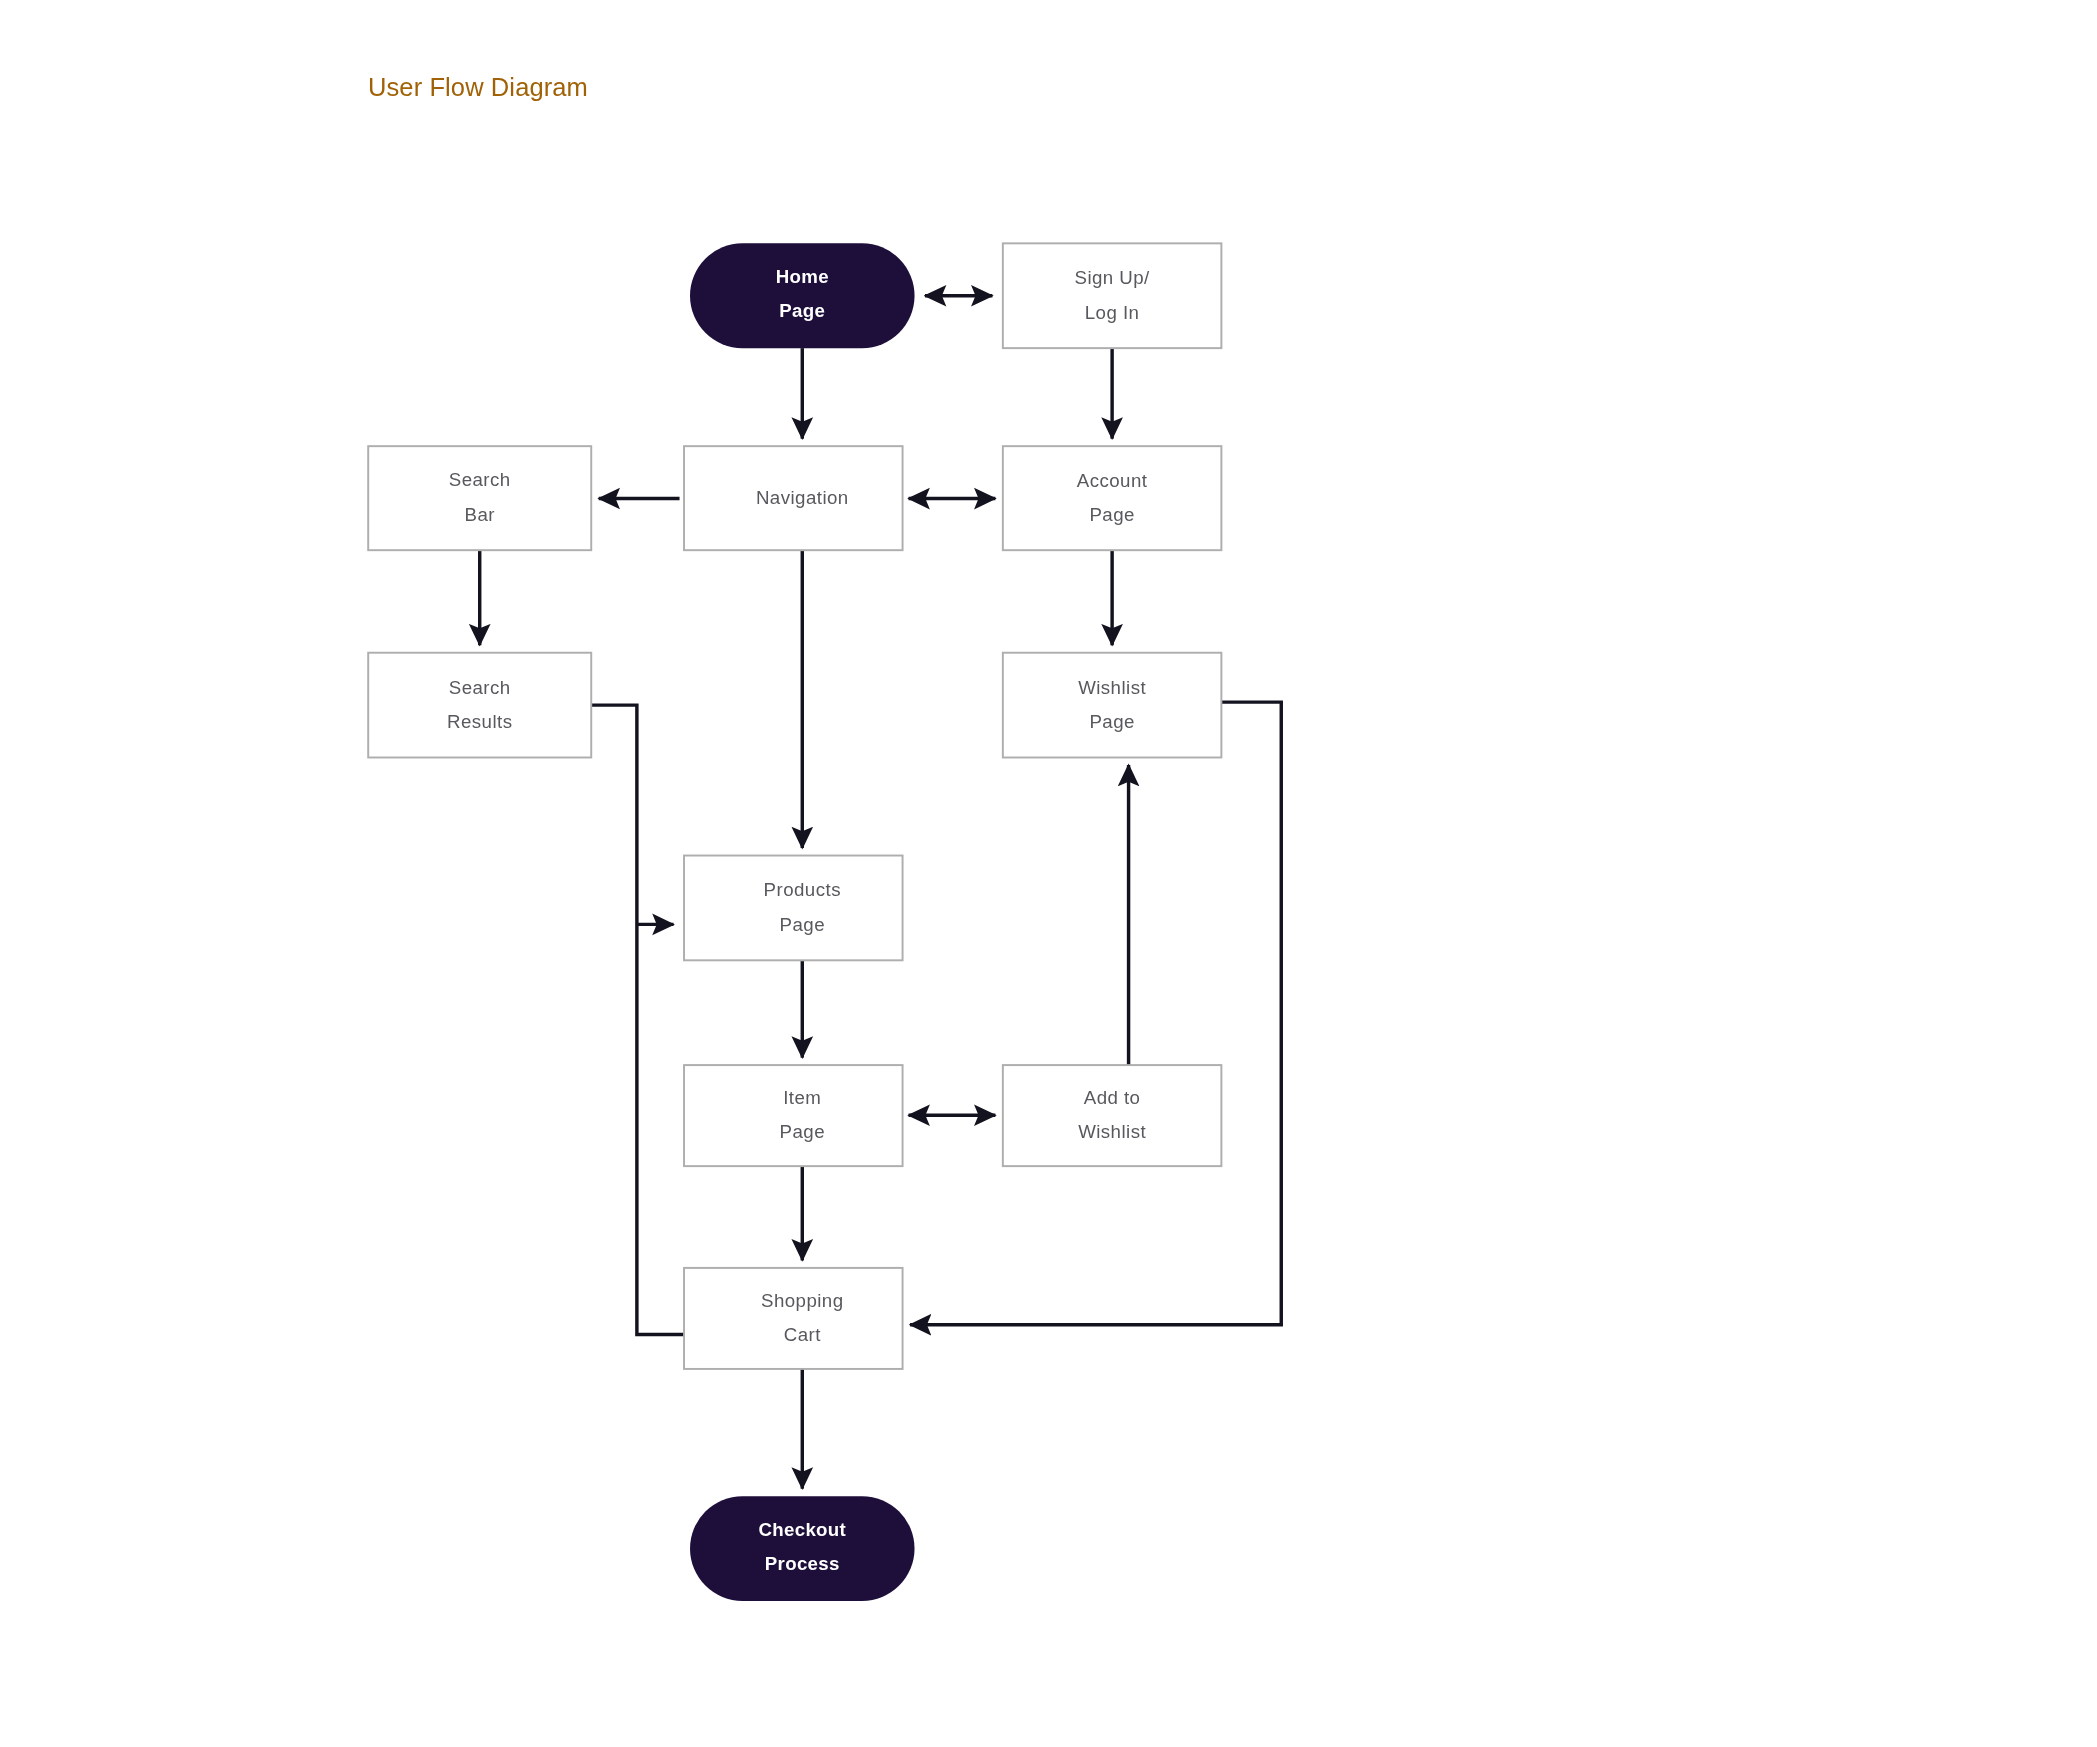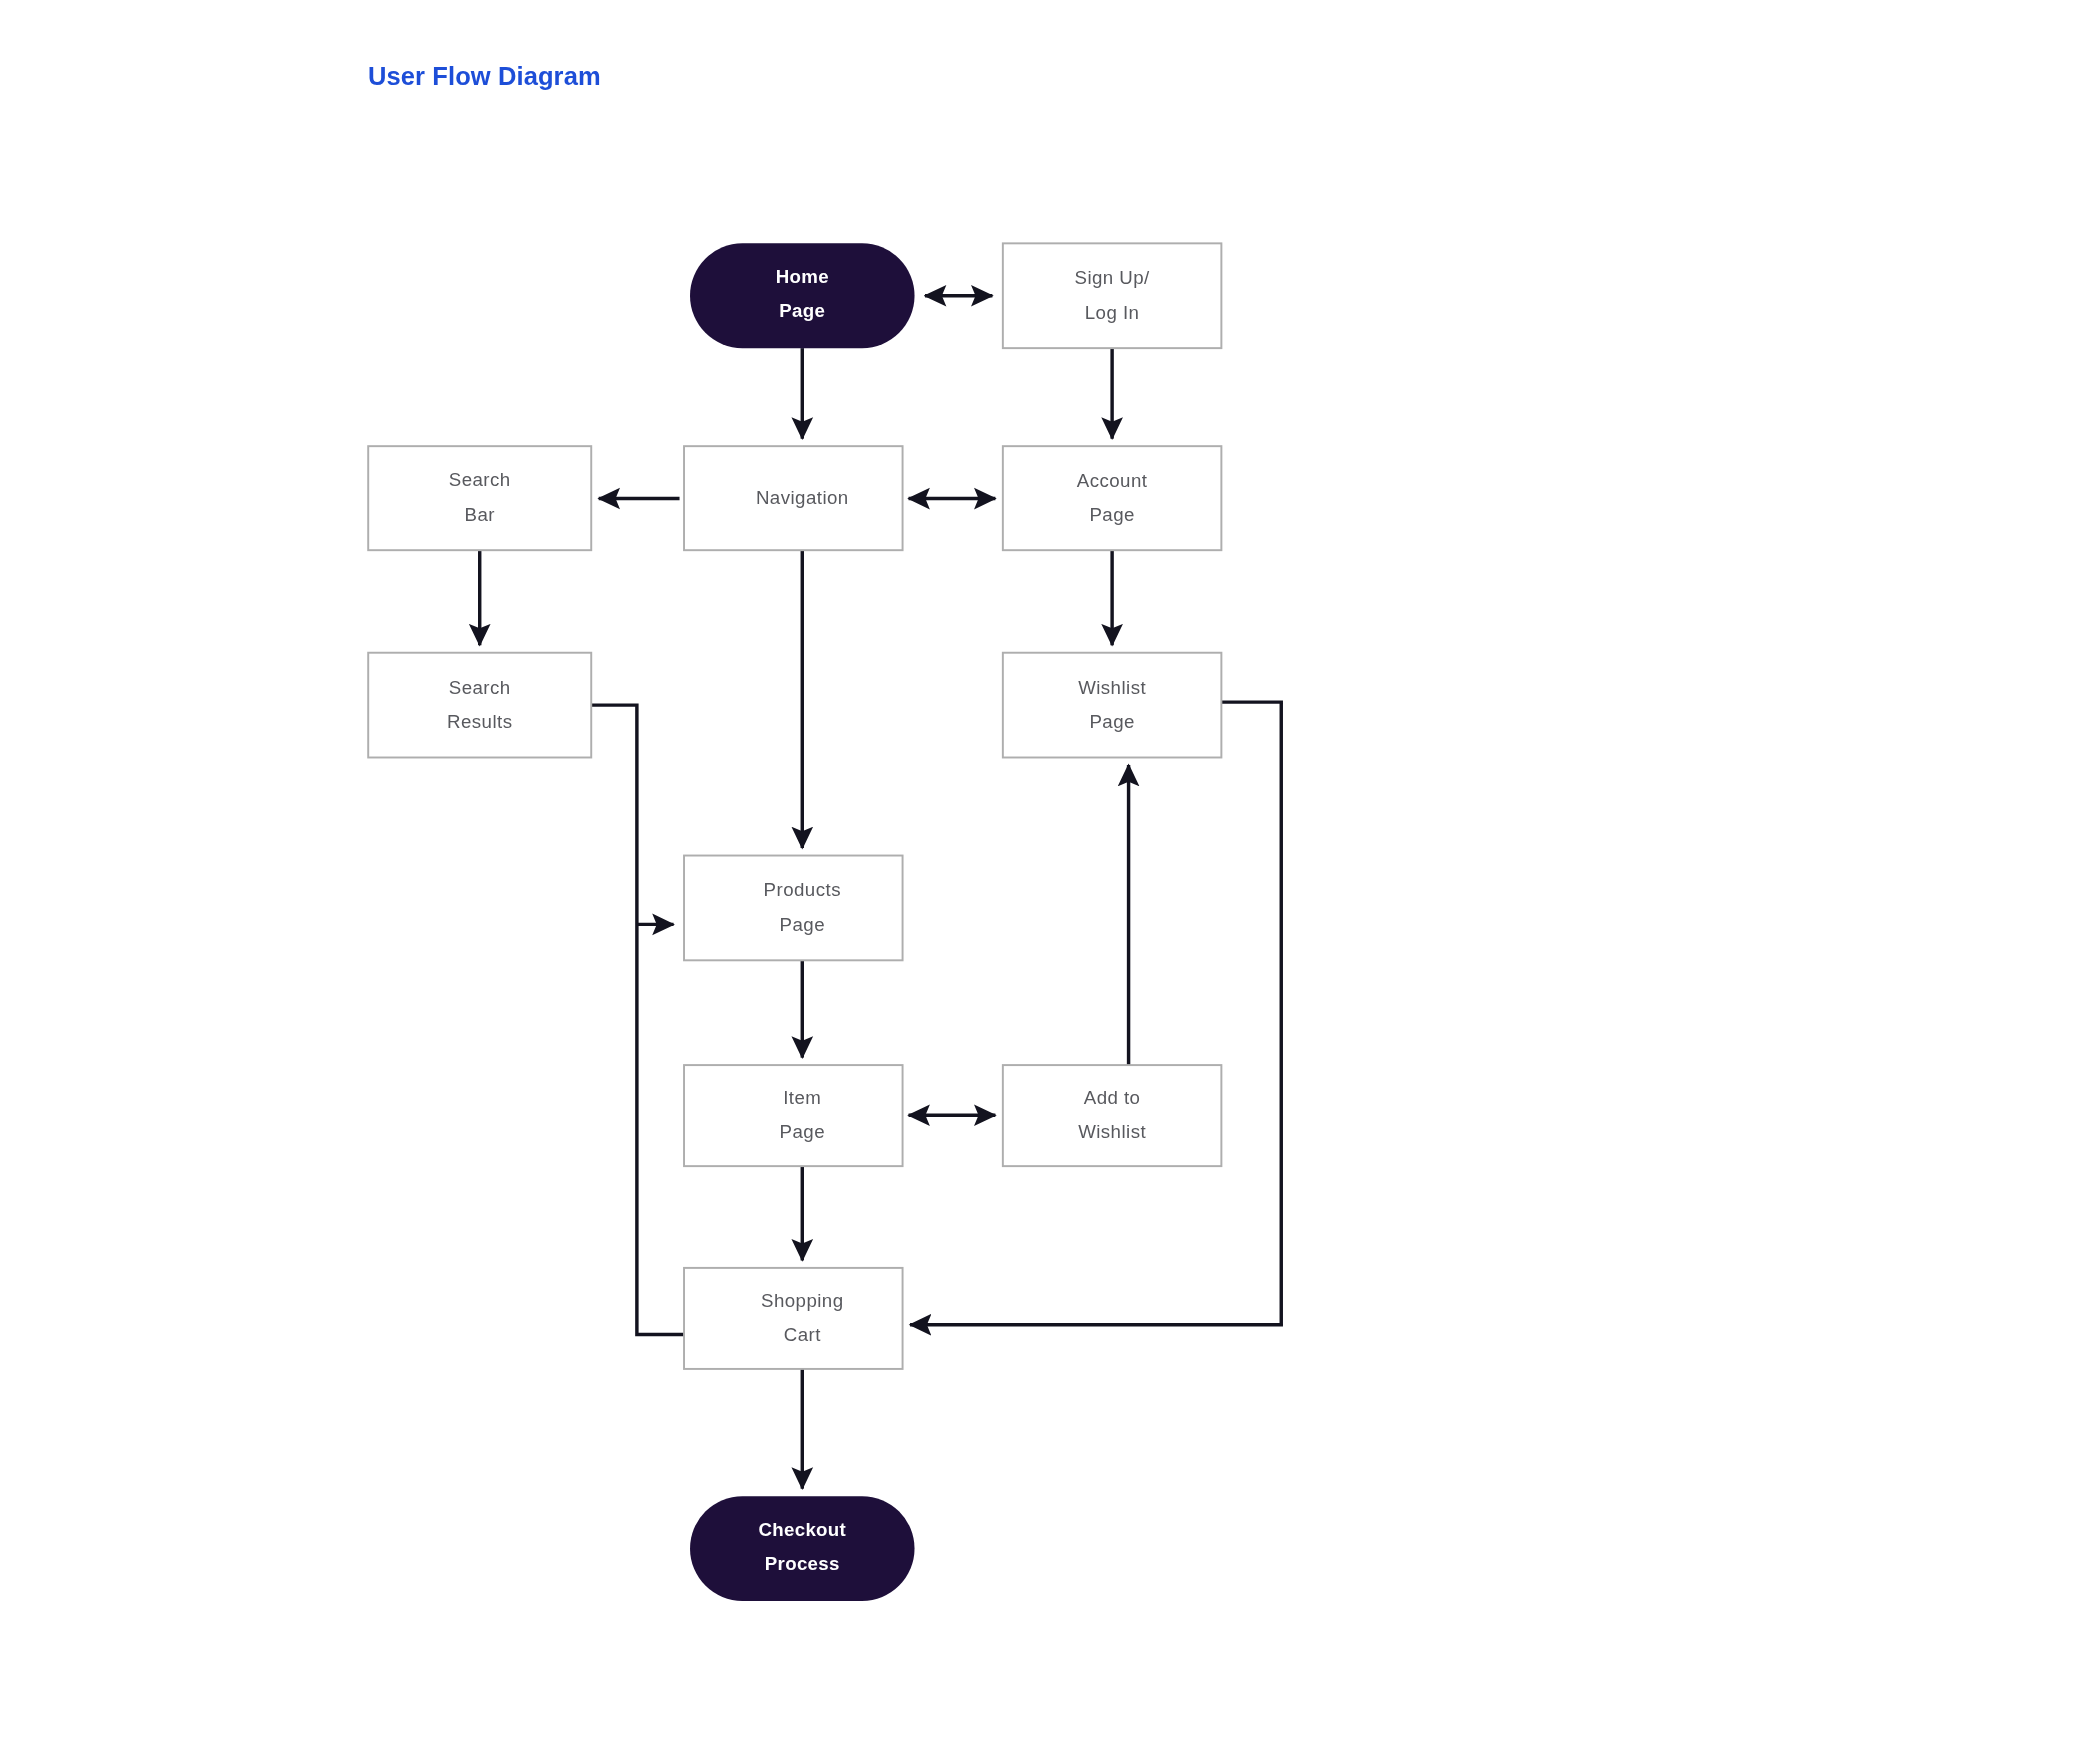--- a/index.html
+++ b/index.html
@@ -15,24 +15,24 @@
     position: relative;
   }
   #canvas {
     position: absolute;
     inset: 0;
     background: #ffffff;
   }
   #diagram-title {
     position: absolute;
     left: 368px;
-    top: 62px;
+    top: 73px;
     font-size: 25.5px;
-    font-weight: bold;
-    color: #1d4ed8;
+    font-weight: normal;
+    color: #a16207;
     letter-spacing: 0.1px;
     white-space: nowrap;
   }
   #flow-svg {
     position: absolute;
     left: 0;
     top: 0;
   }
   .node-rect {
     fill: #ffffff;

